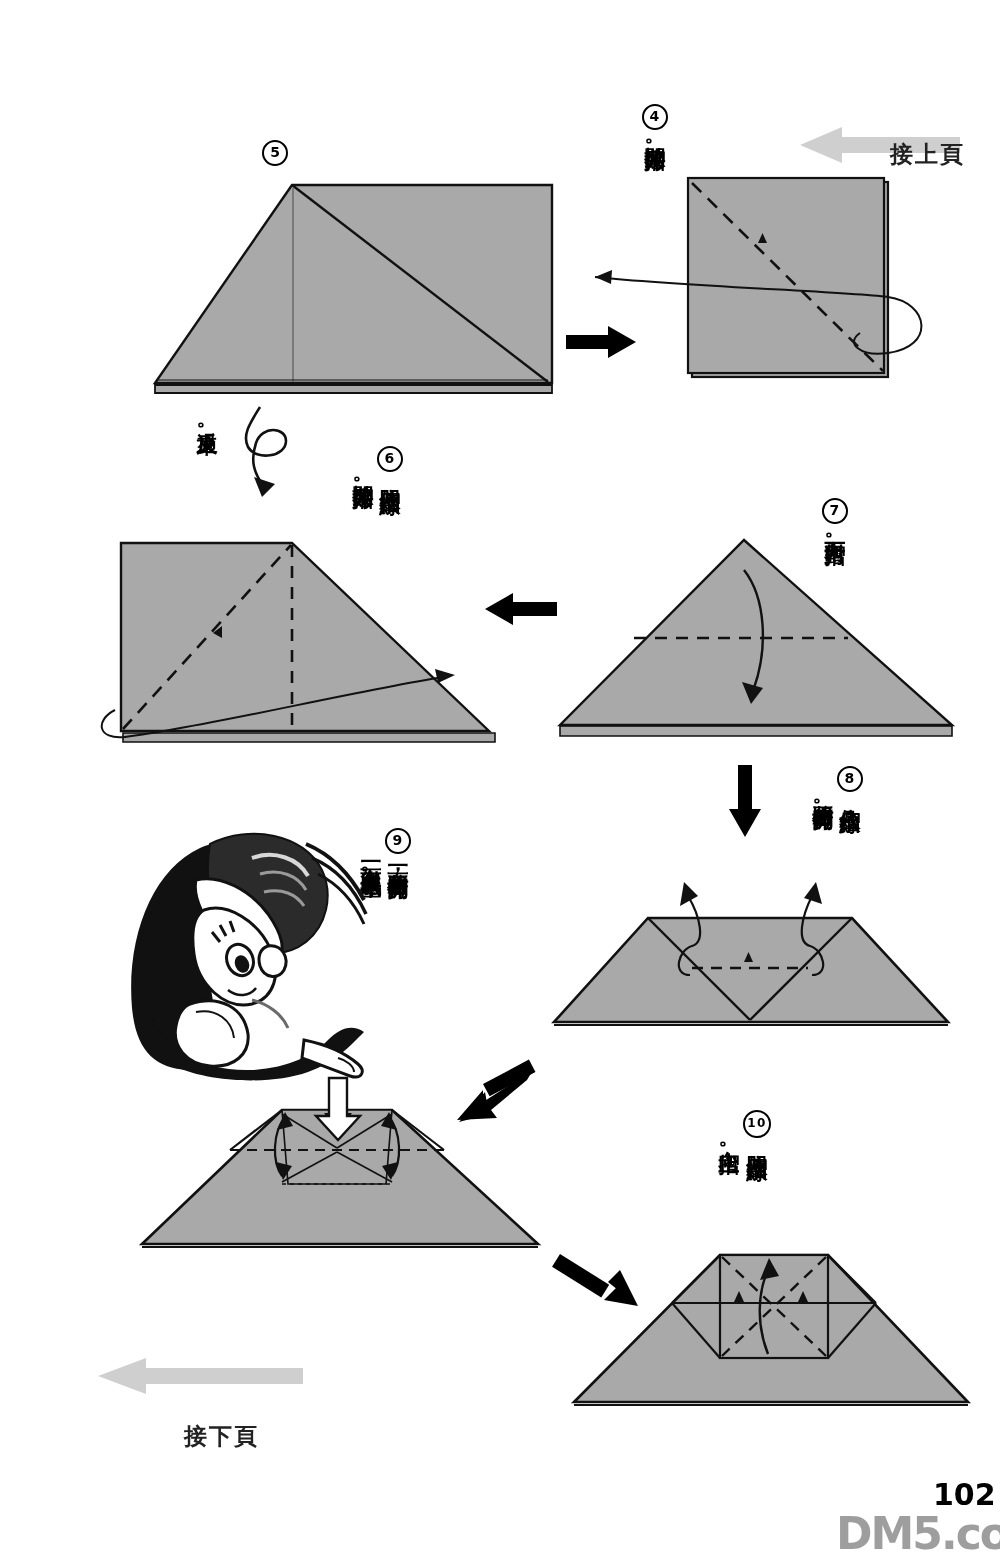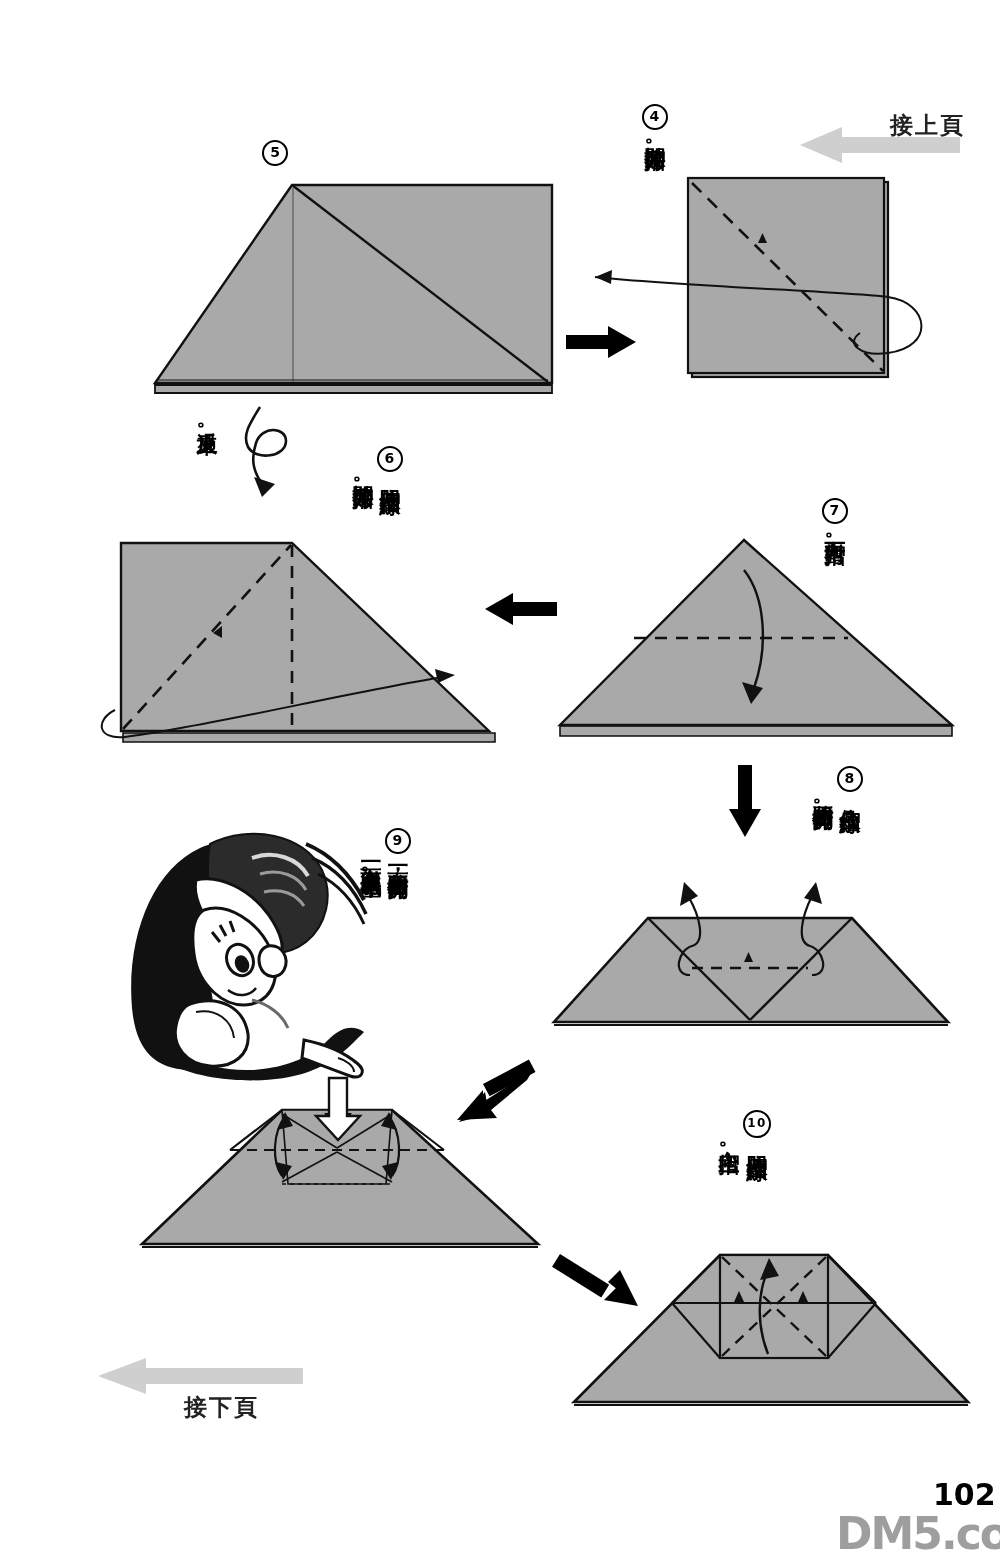--- a/index.html
+++ b/index.html
@@ -54,20 +54,21 @@
   .stepnum.std {
     position: absolute;
   }
 
   .hcap {
     position: absolute;
     font-weight: 700;
     font-size: 23px;
     letter-spacing: 2px;
     color: #222;
+    margin-top: 29px;
   }
 
   .svgbox { position: absolute; }
   svg { display: block; overflow: visible; }
 
   .pagenum {
     position: absolute;
     font-size: 30px;
     font-weight: 700;
     color: #000;

